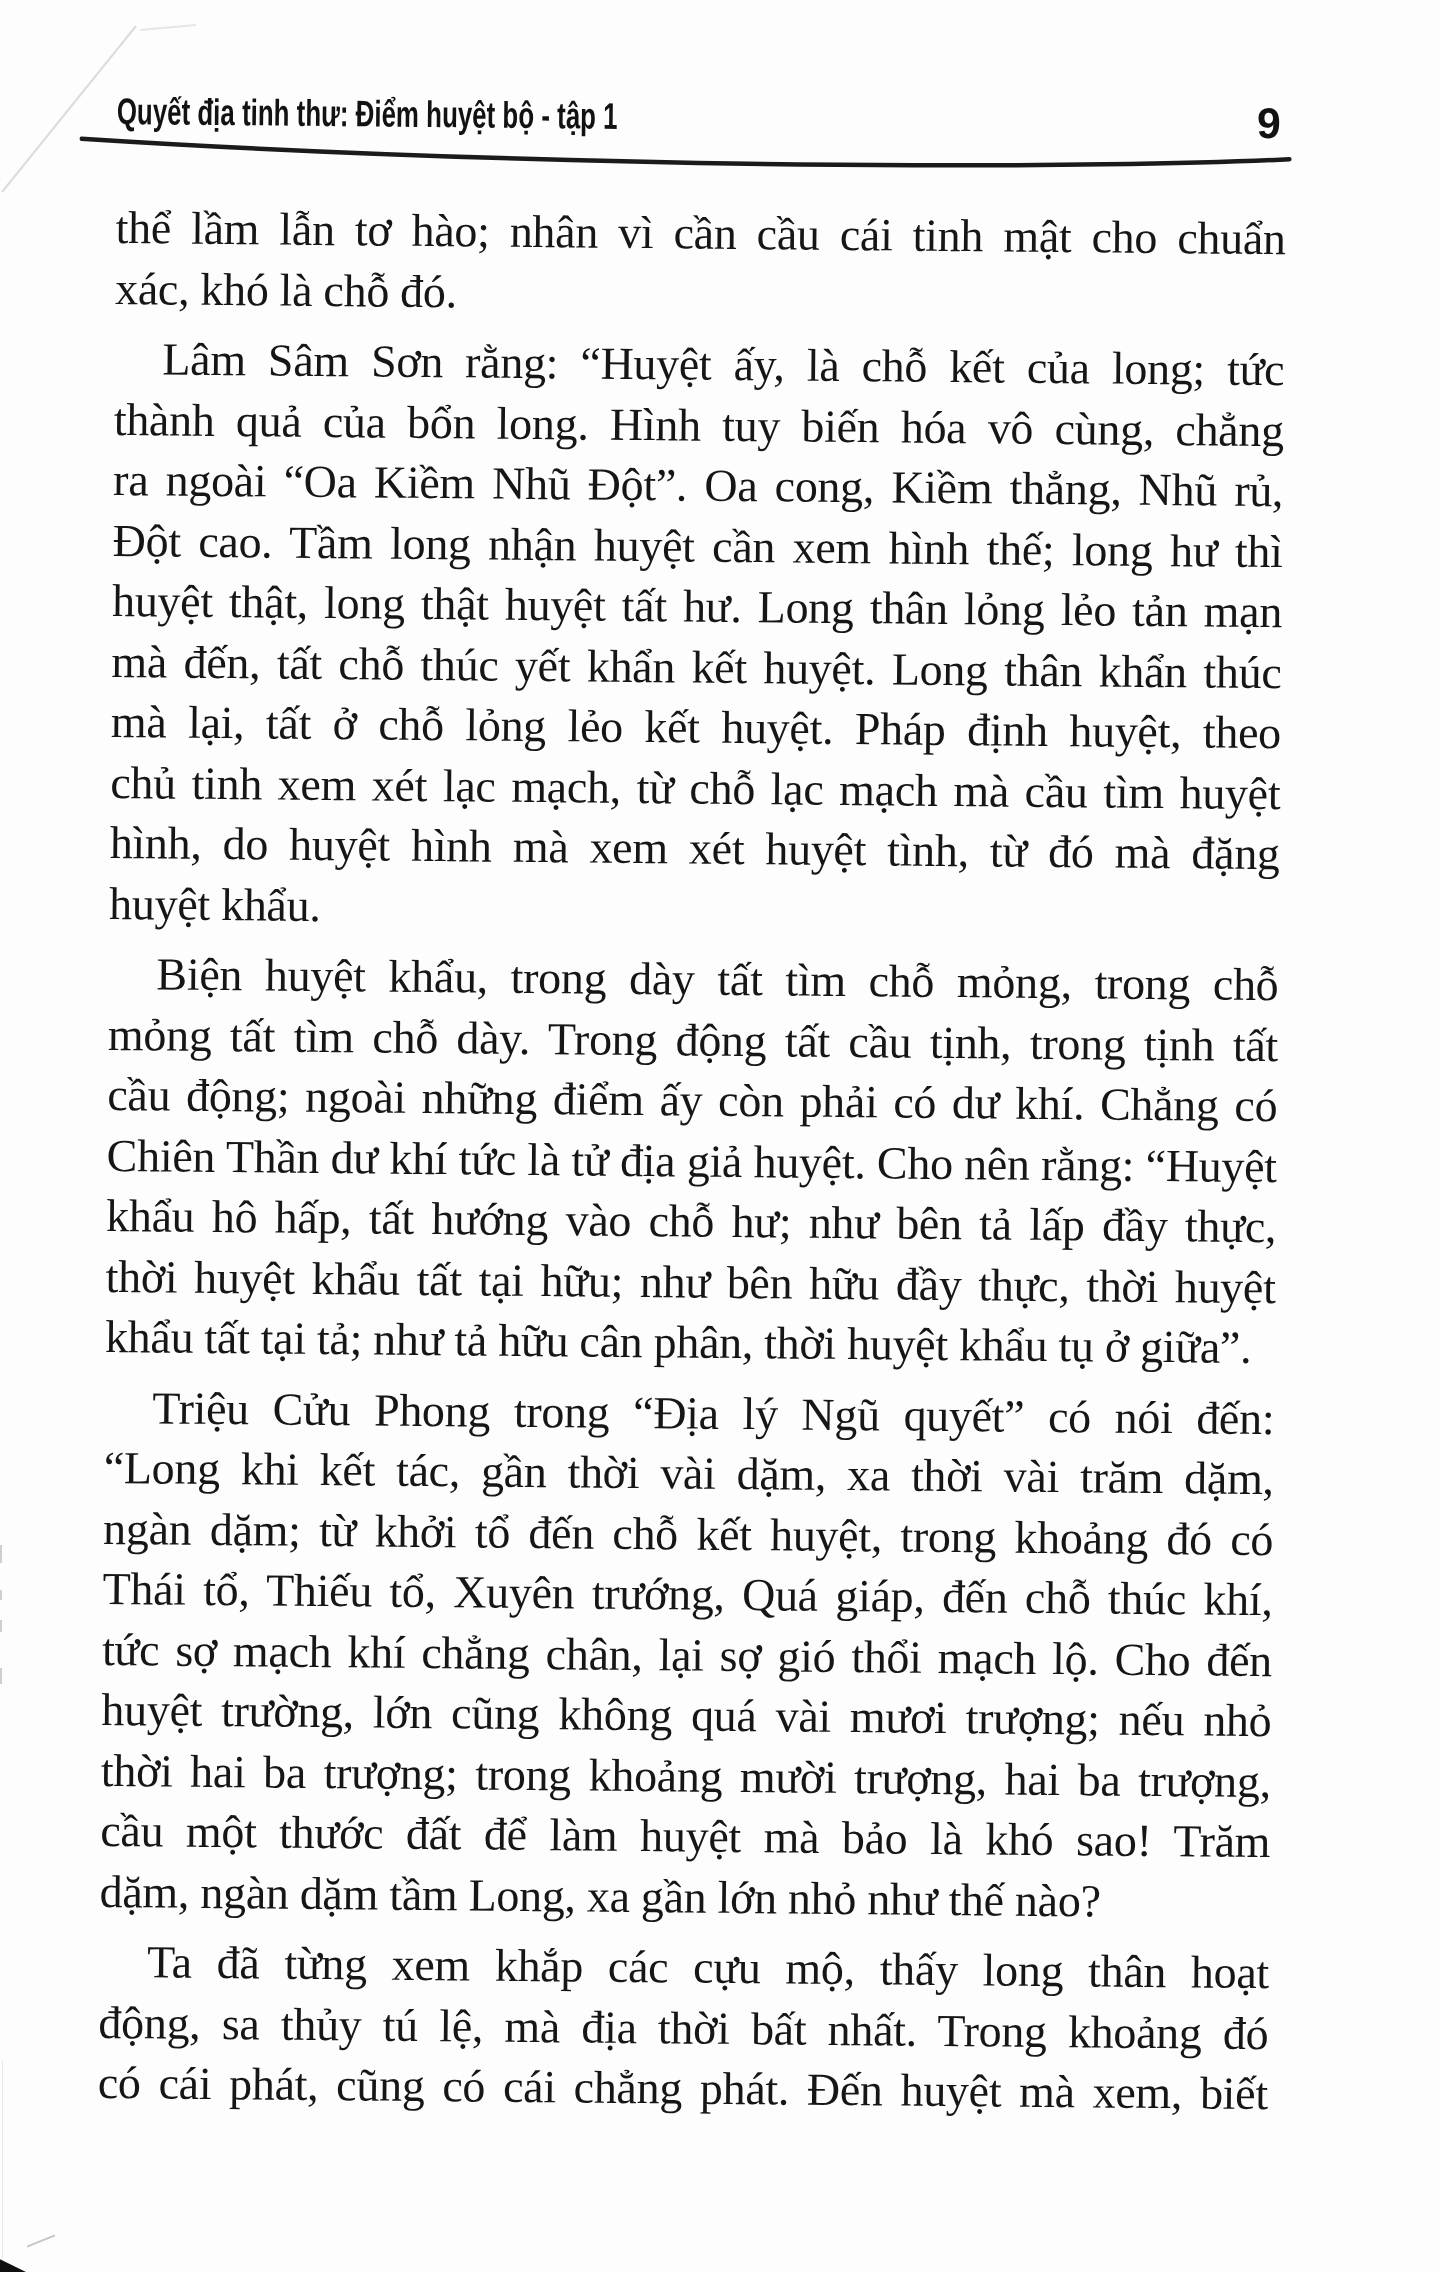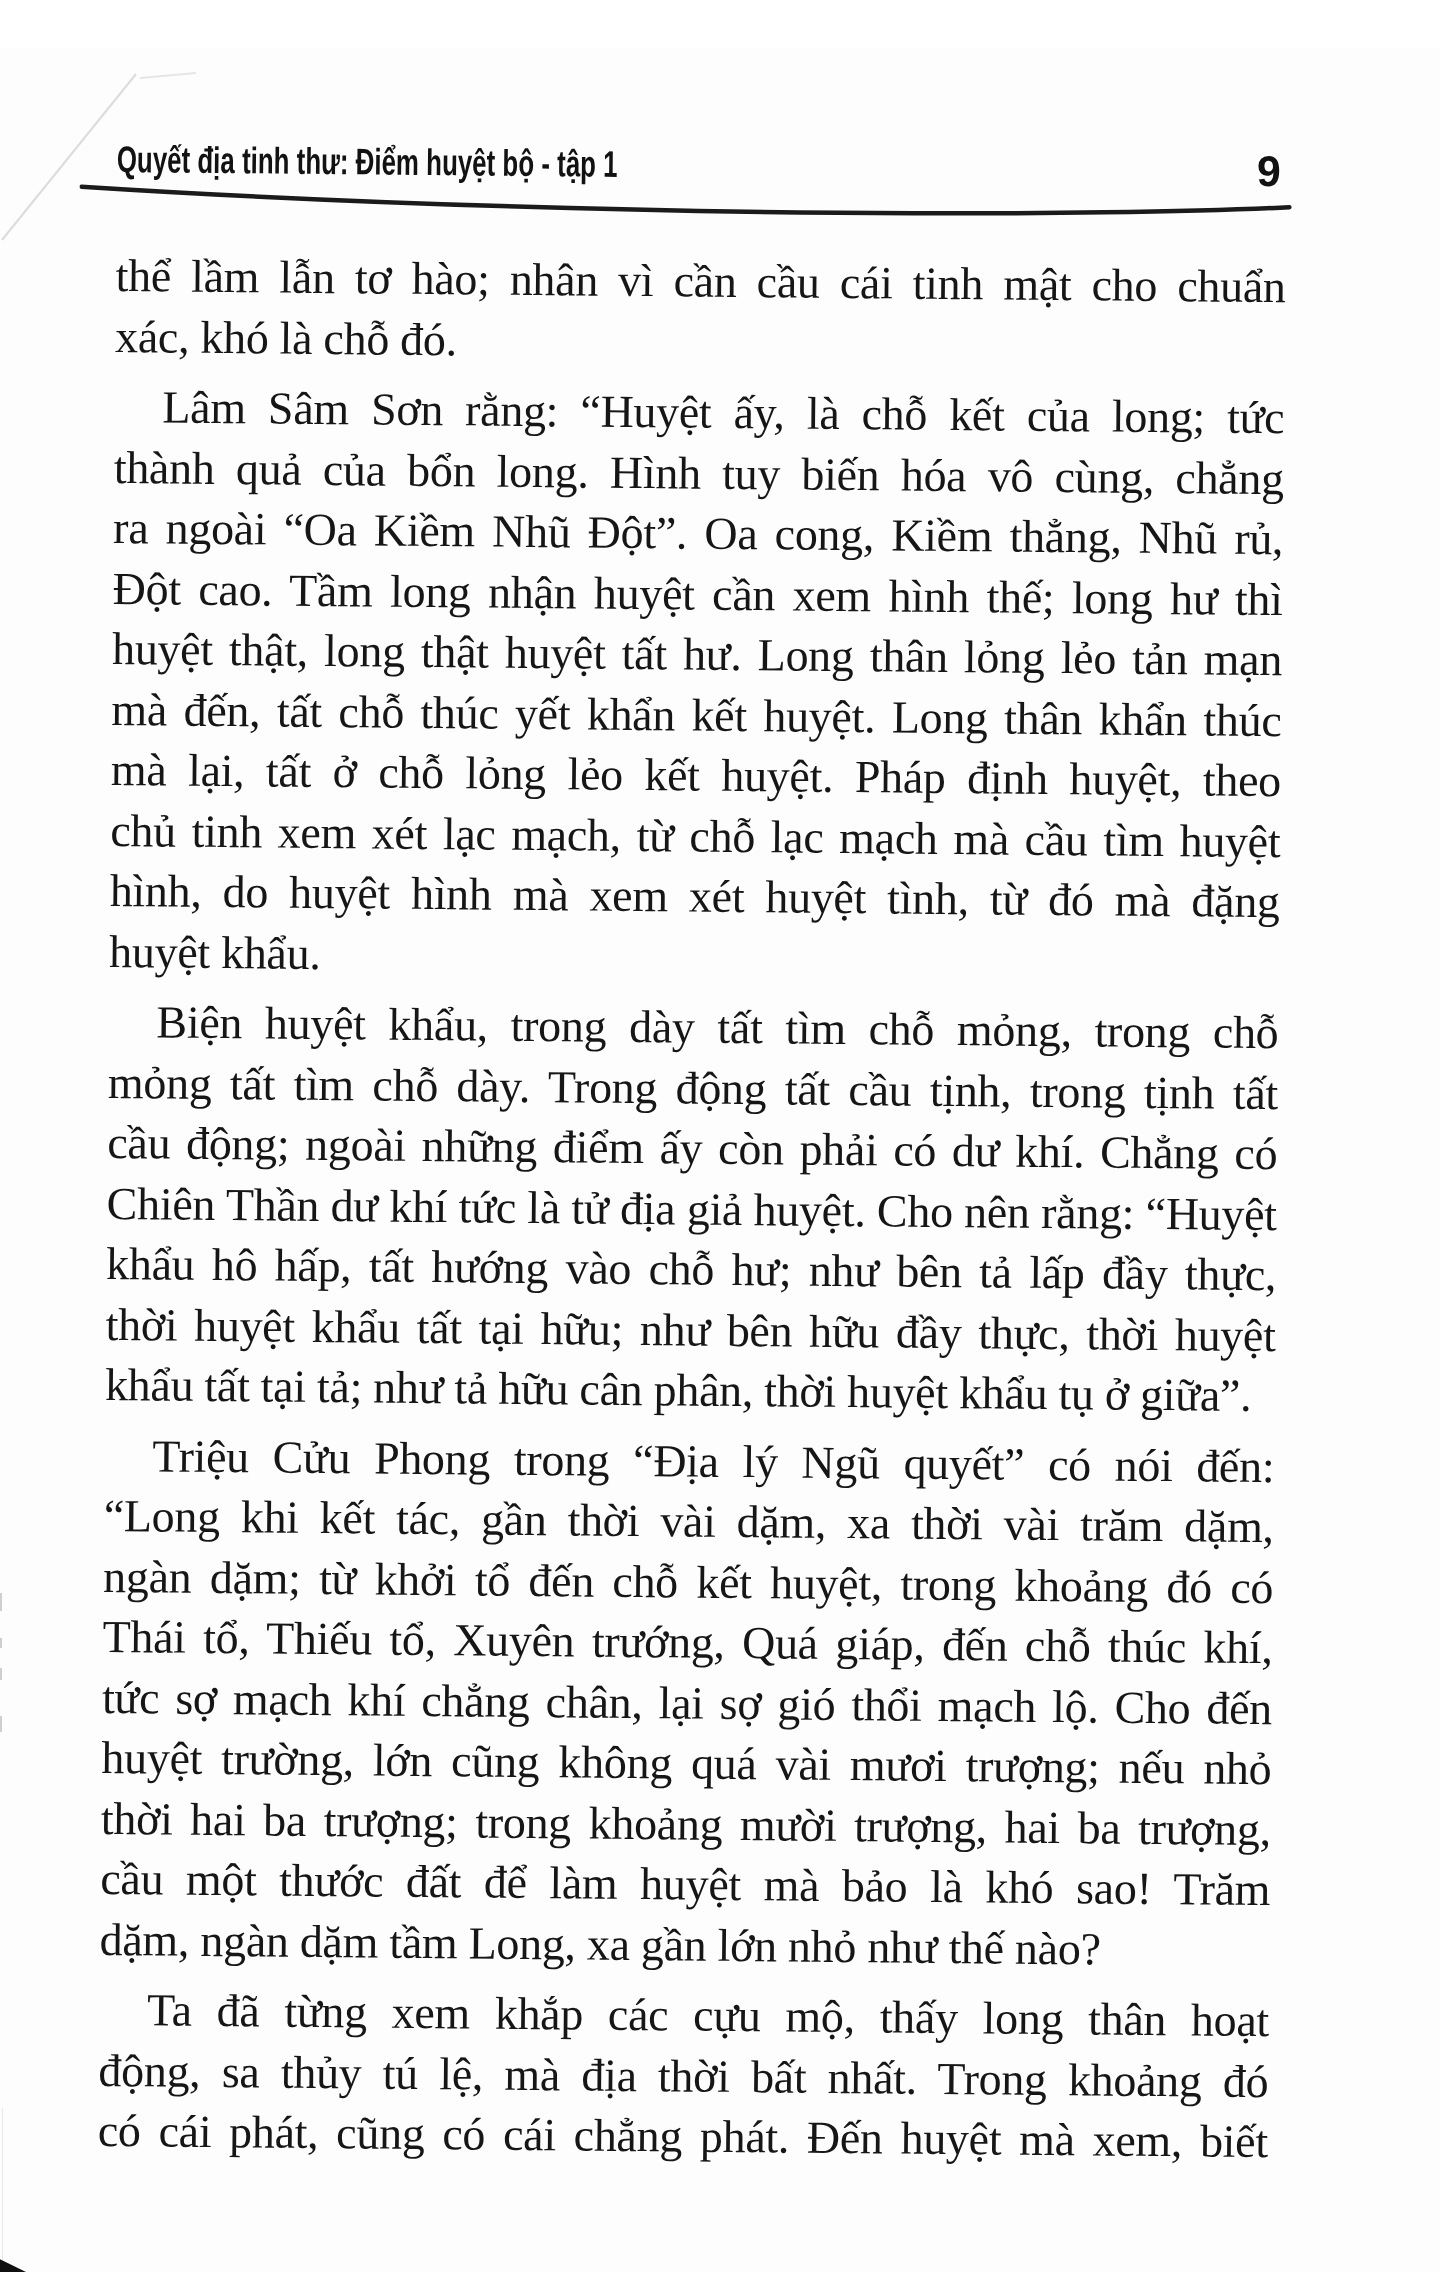--- a/index.html
+++ b/index.html
@@ -2,21 +2,21 @@
 <html><head>
 <meta charset="utf-8">
 <style>
   html,body{margin:0;padding:0;}
   body{
     width:1440px;height:2272px;position:relative;overflow:hidden;
     background:#ffffff;
     font-family:"Liberation Serif","DejaVu Serif",serif;
   }
   .page{
-    position:absolute;inset:0;background:#fdfdfd;margin-top:48px;
+    position:absolute;inset:0;background:#fdfdfd;
   }
   
   .content{
     position:absolute;left:117px;top:90px;width:1170px;
     transform:rotate(0.55deg);transform-origin:0 0;
     color:#151515;
   }
   .header-row{
     display:flex;justify-content:space-between;align-items:flex-start;
     height:52px;

